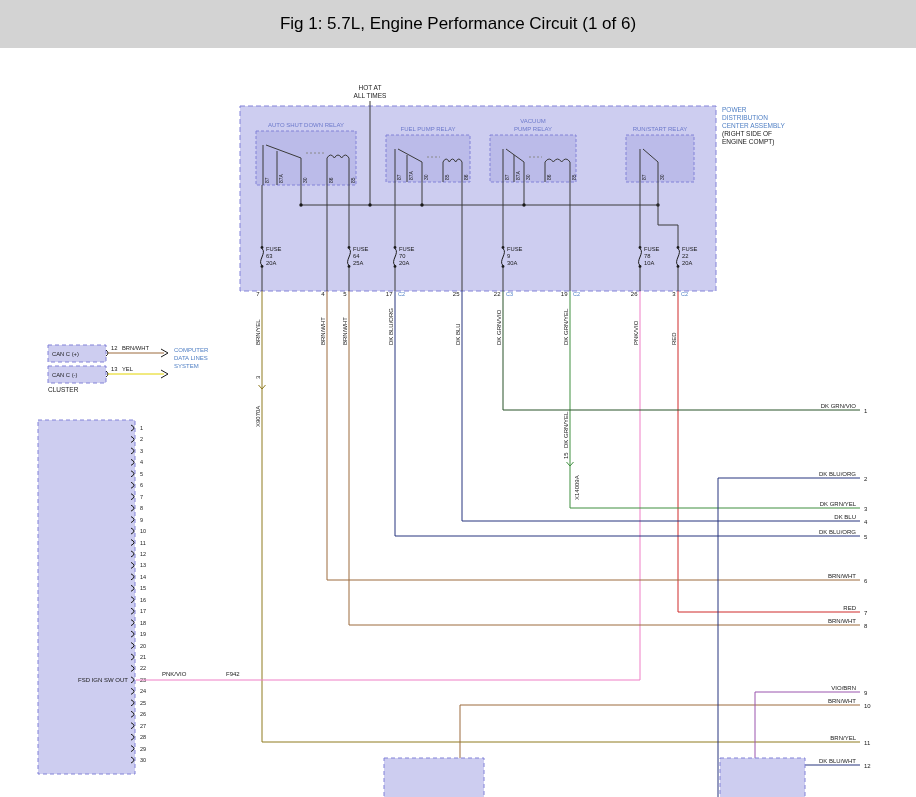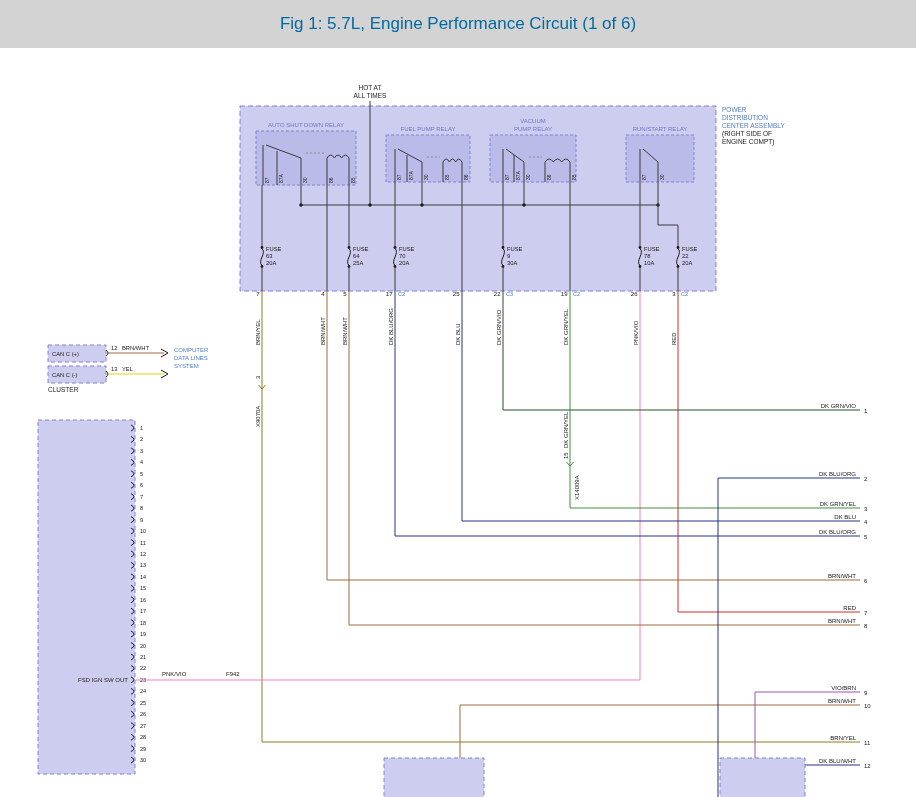--- a/index.html
+++ b/index.html
@@ -1,18 +1,18 @@
 <!DOCTYPE html>
 <html><head>
 <meta charset="utf-8">
 <style>
   html,body{margin:0;padding:0;}
   body{width:916px;height:797px;background:#ffffff;font-family:"Liberation Sans",sans-serif;overflow:hidden;}
   .titlebar{width:916px;height:48px;background:#d3d3d3;display:flex;align-items:center;justify-content:center;}
-  .titlebar span{font-size:17px;color:#0369a1;}
+  .titlebar span{font-size:17px;color:#000000;}
   #diagram-svg{display:block;background:#ffffff;}
   #diagram-svg text{font-family:"Liberation Sans",sans-serif;}
 </style>
 </head>
 <body>
 
 <div class="titlebar">
   <span>Fig 1: 5.7L, Engine Performance Circuit (1 of 6)</span>
 </div>
 

